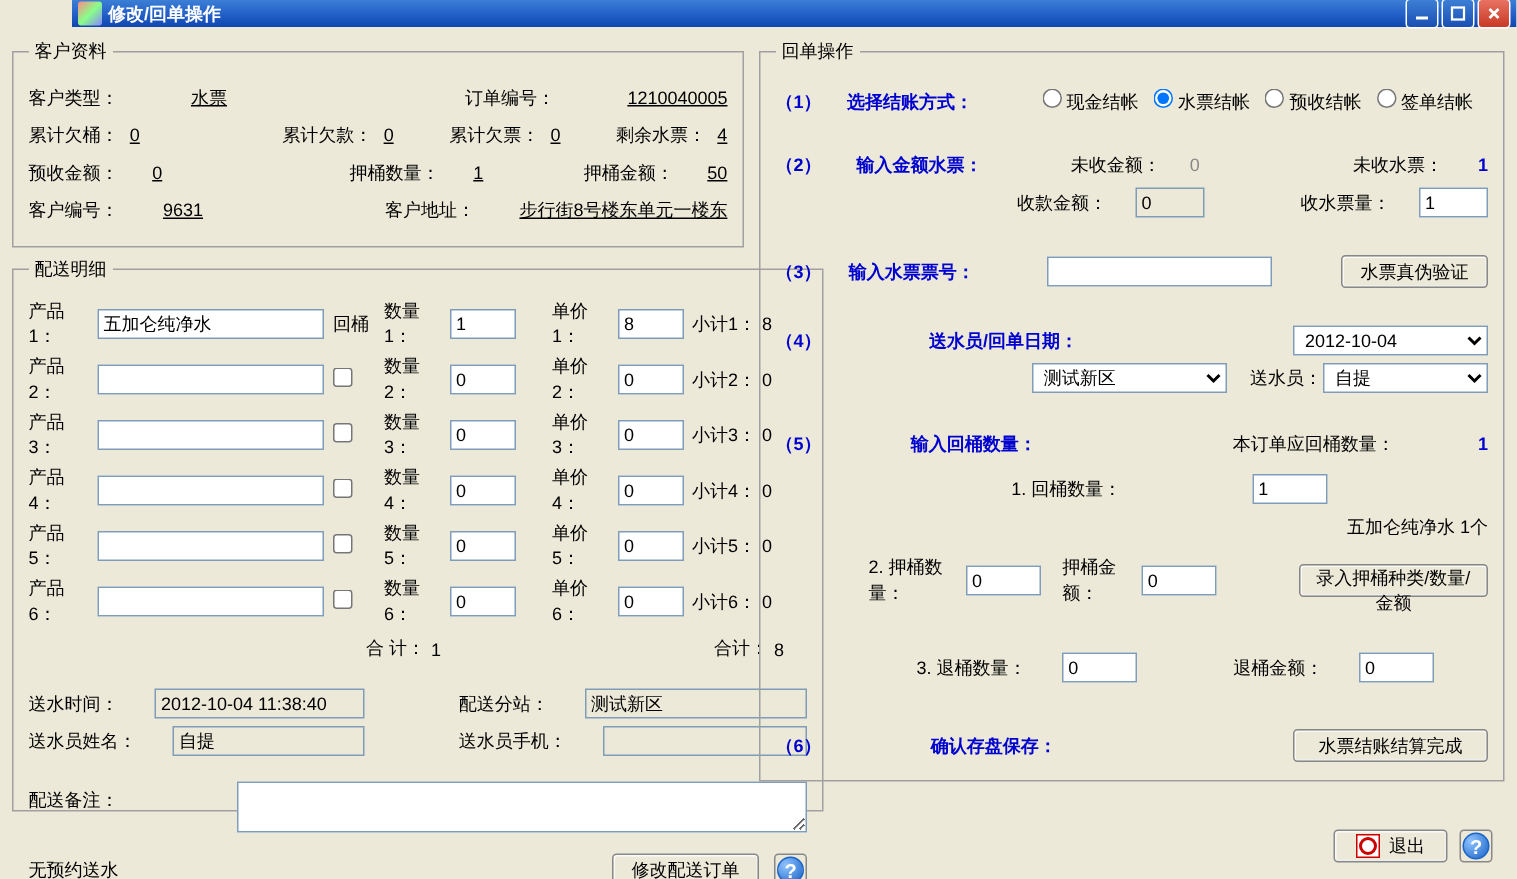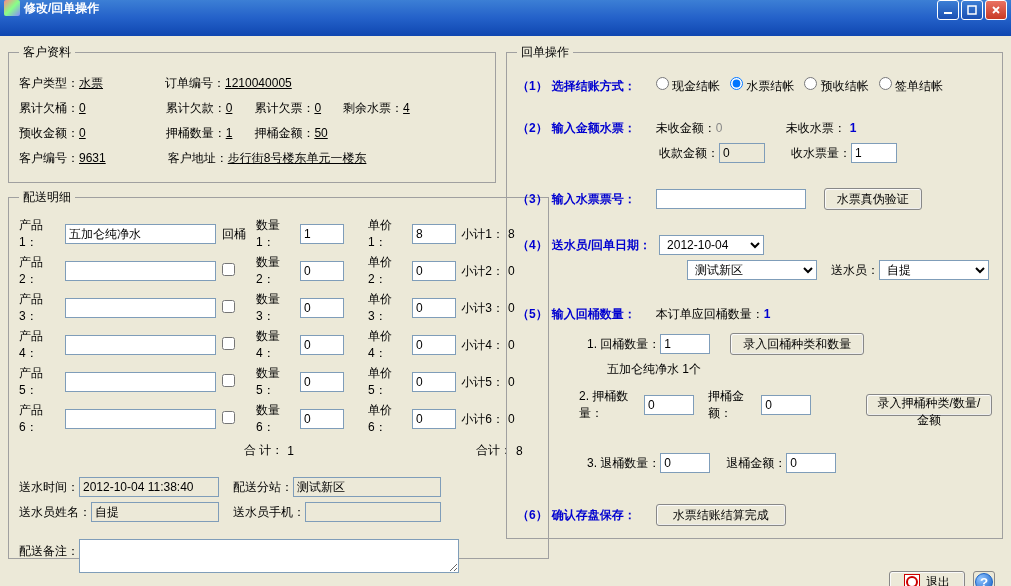--- a/index.html
+++ b/index.html
@@ -6,25 +6,26 @@
 body {
   font-family: "SimSun", "宋体", sans-serif;
   font-size: 12px;
   background: #ece9d8;
   width: 1011px;
   height: 586px;
   overflow: hidden;
 }
 .titlebar {
   background: linear-gradient(to bottom, #3c7fd5 0%, #2461c9 50%, #0f46b0 100%);
-  height: 36px;
+  height: 18px;
   display: flex;
-  align-items: flex-start;
+  align-items: center;
   color: white;
   padding: 0 4px;
+  margin-left: 48px;
 }
 .titlebar .icon {
   width: 16px; height: 16px;
   margin-right: 4px;
   background: linear-gradient(135deg,#f88,#8f8,#88f);
   border-radius: 2px;
 }
 .titlebar .title { flex: 1; font-weight: bold; }
 .winbtns { display: flex; gap: 2px; }
 .winbtn {
@@ -55,21 +56,21 @@
   border: 1px solid #a0a0a0;
   border-radius: 0;
   padding: 8px 10px 10px 10px;
   margin-bottom: 6px;
 }
 fieldset.group > legend {
   padding: 0 4px;
   color: #000;
 }
 
-.row { display: flex; align-items: center; margin: 3px 0; min-height: 22px; }
+.row { display: flex; align-items: center; margin: 3px 0; min-height: 22px; justify-content: space-between; }
 .row .lbl { white-space: nowrap; }
 .row .val { white-space: nowrap; text-decoration: underline; }
 
 input[type="text"], select {
   font-family: inherit;
   font-size: 12px;
   border: 1px solid #7f9db9;
   height: 20px;
   padding: 1px 3px;
   background: #fff;
@@ -360,21 +361,21 @@
       <span style="width:18px;"></span>
       <button class="btn">水票真伪验证</button>
     </div>
 
     <div style="height:18px;"></div>
 
     <div class="row">
       <span class="blue-bold">（4）</span>
       <span class="blue-bold" style="margin-left:4px;">送水员/回单日期：</span>
       <span style="width:8px;"></span>
-      <select style="width:105px;"><option>2012-10-04</option></select>
+      <select style="width:130px;"><option>2012-10-04</option></select>
     </div>
     <div class="row">
       <span style="width:170px;"></span>
       <select style="width:130px;"><option>测试新区</option></select>
       <span style="width:14px;"></span>
       <span>送水员：</span>
       <select style="width:110px;"><option>自提</option></select>
     </div>
 
     <div style="height:16px;"></div>
@@ -385,21 +386,20 @@
       <span style="width:20px;"></span>
       <span>本订单应回桶数量：</span>
       <span class="blue-bold">1</span>
     </div>
 
     <div class="row" style="margin-top:8px;">
       <span style="width:70px;"></span>
       <span>1. 回桶数量：</span>
       <input type="text" style="width: 50px;" value="1">
       <span style="width:20px;"></span>
-      <button class="btn">录入回桶种类和数量</button>
     </div>
     <div class="row">
       <span style="width:90px;"></span>
       <span>五加仑纯净水 1个</span>
     </div>
 
     <div class="row" style="margin-top:8px;">
       <span style="width:70px;"></span>
       <span>2. 押桶数量：</span>
       <input type="text" style="width: 50px;" value="0">

